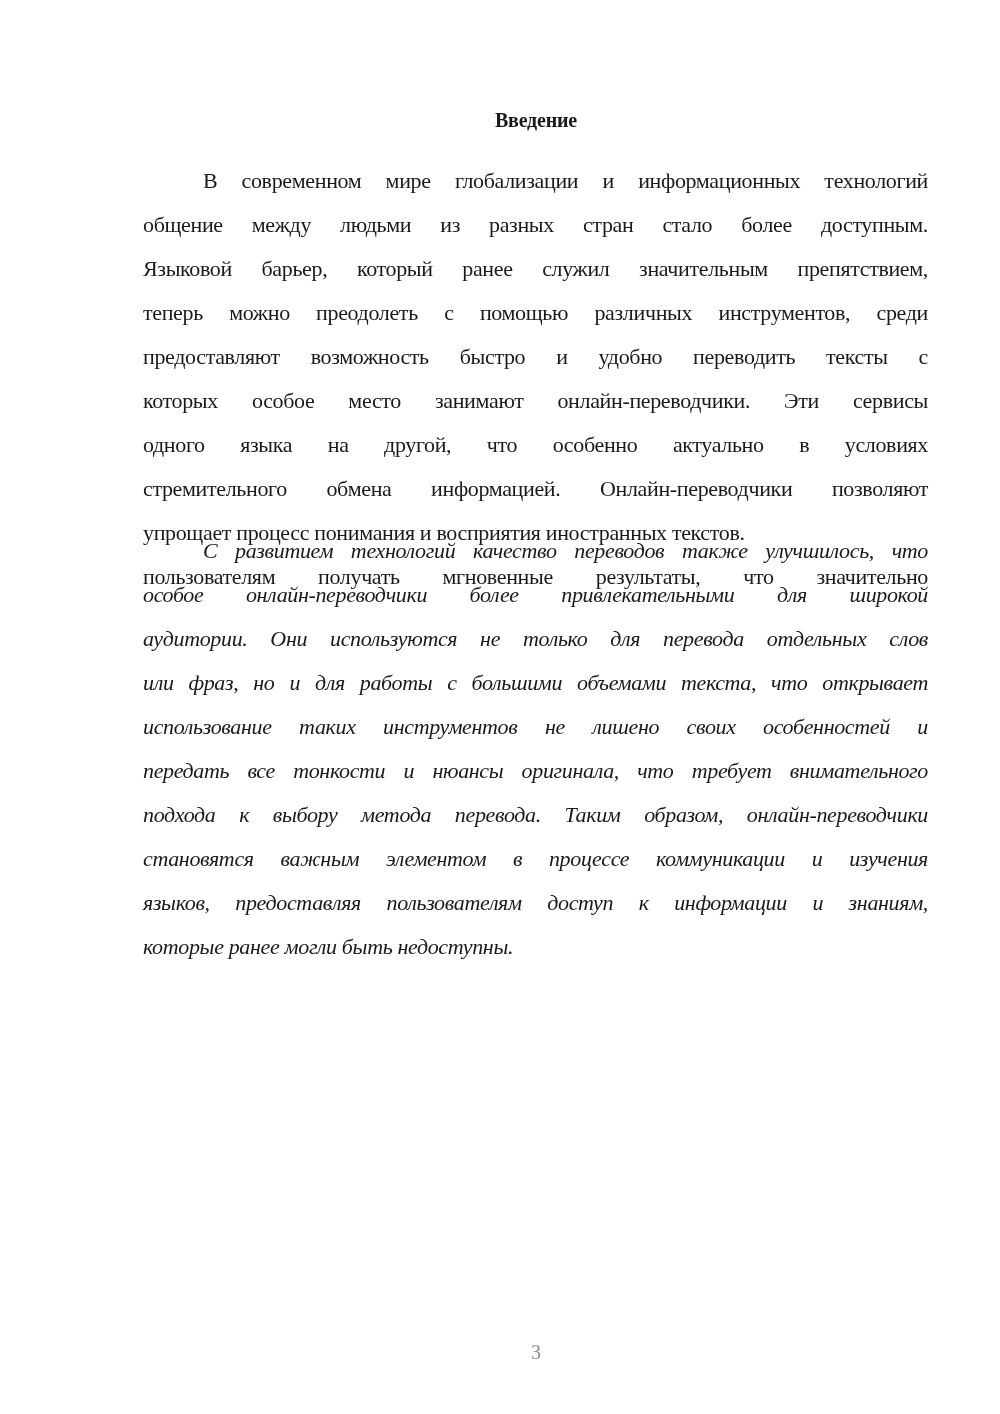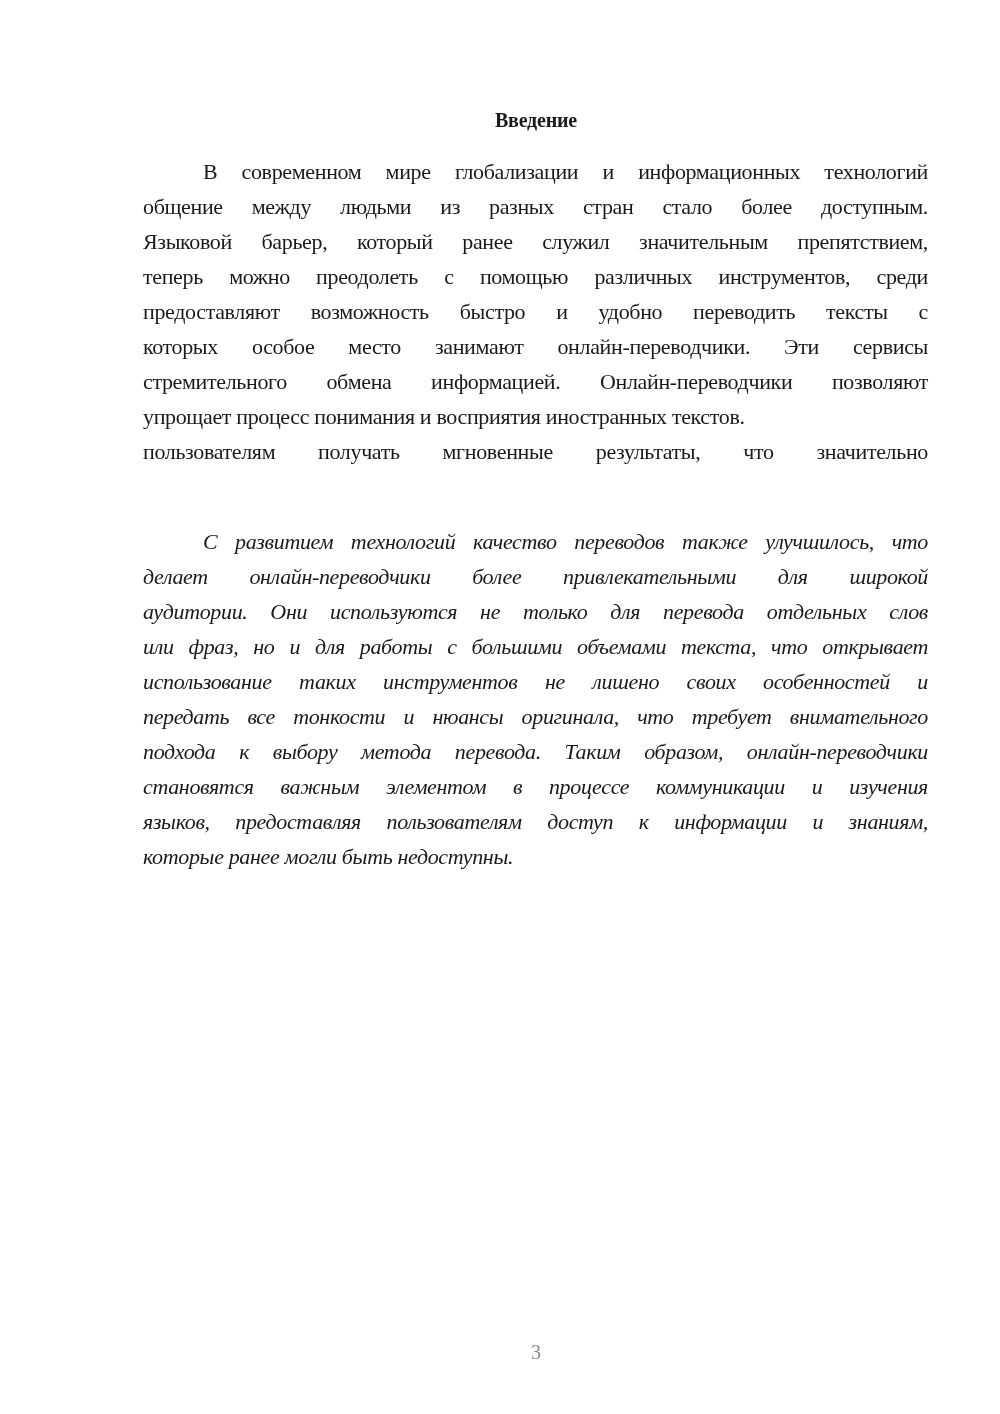--- a/index.html
+++ b/index.html
@@ -41,20 +41,21 @@
     .para1 { top: 146px; }
     .para2 { top: 516px; font-style: italic; }
     .line {
       display: block;
       height: 35px;
       line-height: 35px;
       text-align: justify;
       text-align-last: justify;
       white-space: nowrap;
       letter-spacing: -0.35px;
+      margin-top: 9px;
     }
     .line.indent { padding-left: 60px; }
     .line.last { text-align-last: left; }
     .page-number {
       position: absolute;
       top: 1332px;
       left: 0;
       width: 1072px;
       text-align: center;
       font-size: 20px;
@@ -69,28 +70,29 @@
 
   <div class="title">Введение</div>
 
   <div class="body-text para1">
     <span class="line indent">В современном мире глобализации и информационных технологий</span>
     <span class="line">общение между людьми из разных стран стало более доступным.</span>
     <span class="line">Языковой барьер, который ранее служил значительным препятствием,</span>
     <span class="line">теперь можно преодолеть с помощью различных инструментов, среди</span>
     <span class="line">предоставляют возможность быстро и удобно переводить тексты с</span>
     <span class="line">которых особое место занимают онлайн-переводчики. Эти сервисы</span>
+    <span class="line">одного языка на другой, что особенно актуально в условиях</span>
     <span class="line">стремительного обмена информацией. Онлайн-переводчики позволяют</span>
     <span class="line last">упрощает процесс понимания и восприятия иностранных текстов.</span>
     <span class="line">пользователям получать мгновенные результаты, что значительно</span>
   </div>
 
   <div class="body-text para2">
     <span class="line indent">С развитием технологий качество переводов также улучшилось, что</span>
-    <span class="line">делает онлайн-переводчики более привлекательными для широкой</span>
+    <span class="line">особое онлайн-переводчики более привлекательными для широкой</span>
     <span class="line">аудитории. Они используются не только для перевода отдельных слов</span>
     <span class="line">или фраз, но и для работы с большими объемами текста, что открывает</span>
     <span class="line">использование таких инструментов не лишено своих особенностей и</span>
     <span class="line">передать все тонкости и нюансы оригинала, что требует внимательного</span>
     <span class="line">подхода к выбору метода перевода. Таким образом, онлайн-переводчики</span>
     <span class="line">становятся важным элементом в процессе коммуникации и изучения</span>
     <span class="line">языков, предоставляя пользователям доступ к информации и знаниям,</span>
     <span class="line last">которые ранее могли быть недоступны.</span>
   </div>
 

